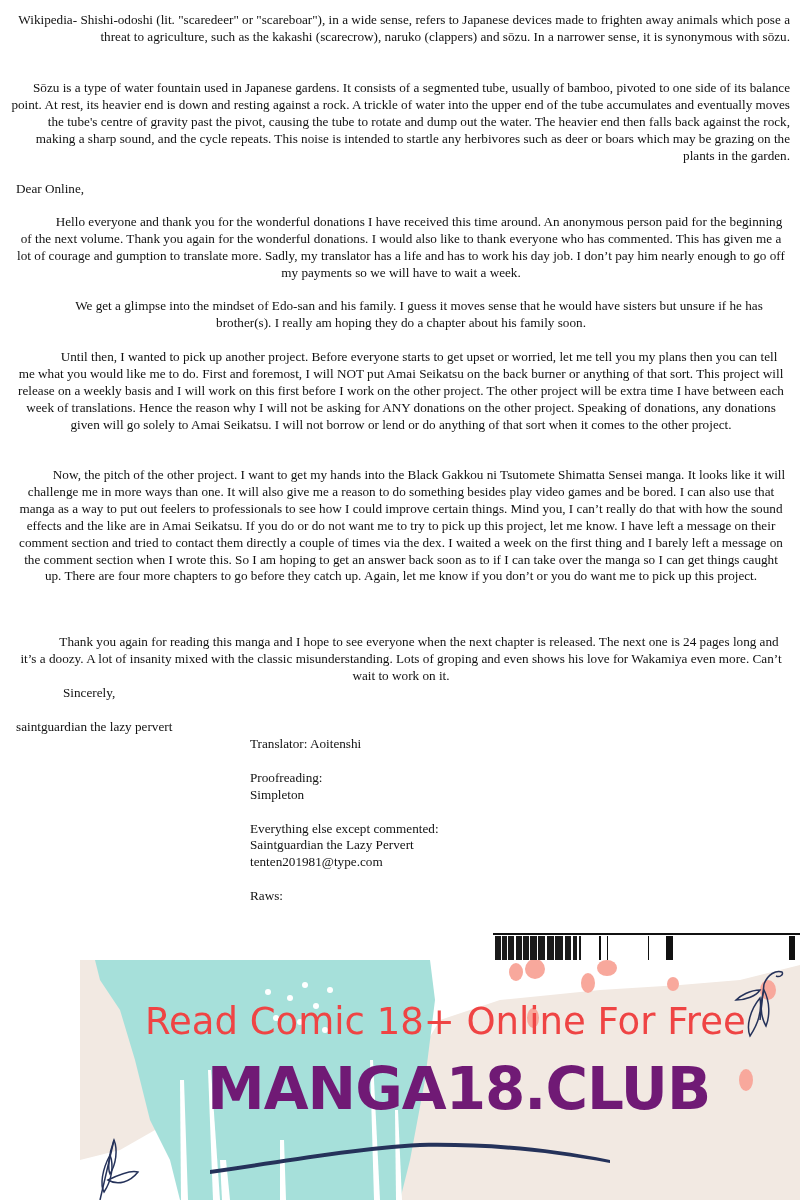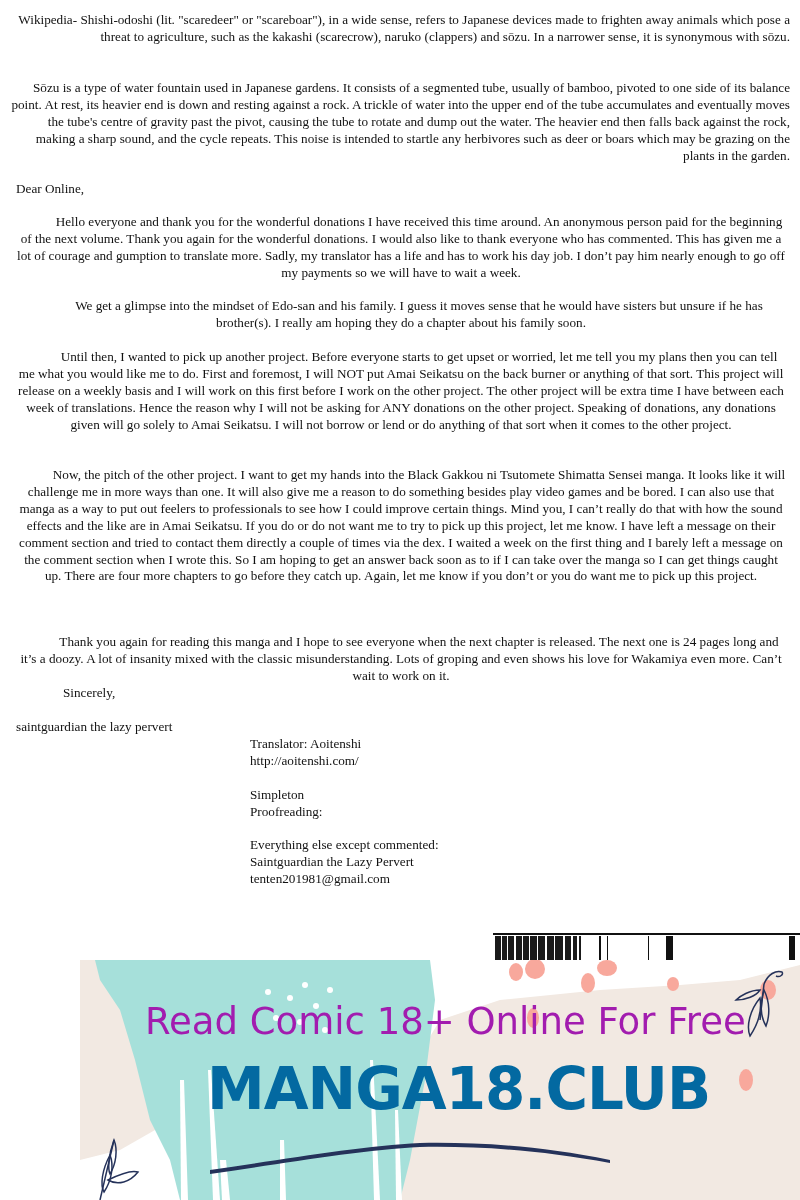--- a/index.html
+++ b/index.html
@@ -7,22 +7,22 @@
     .doc { position: absolute; left: 0; top: 0; width: 800px; font-size: 13.2px; line-height: 16.9px; }
     .center { text-align: center; }
     .p { position: absolute; left: 16px; width: 770px; margin: 0; }
     .p.center { left: 10px; width: 780px; text-align: right; }
     .indent { text-indent: 36px; text-align: center; }
     .credits { position: absolute; left: 250px; width: 300px; text-align: left; line-height: 16.9px; }
     .credits div { min-height: 16.9px; }
     
     .banner { position: absolute; left: 80px; top: 960px; width: 720px; height: 240px; overflow: hidden; background: #ffffff; }
     .banner svg { position: absolute; left: 0; top: 0; }
-    .tagline { position: absolute; left: 65px; top: 40px; width: 600px; font-family: "DejaVu Sans", sans-serif; font-size: 37px; color: #a21caf; letter-spacing: 0px; white-space: nowrap; }
-    .brand { position: absolute; left: 127px; top: 95px; font-family: "DejaVu Sans", sans-serif; font-weight: bold; font-size: 58px; color: #0369a1; letter-spacing: -1px; white-space: nowrap; }
+    .tagline { position: absolute; left: 65px; top: 40px; width: 600px; font-family: "DejaVu Sans", sans-serif; font-size: 37px; color: #ef4444; letter-spacing: 0px; white-space: nowrap; }
+    .brand { position: absolute; left: 127px; top: 95px; font-family: "DejaVu Sans", sans-serif; font-weight: bold; font-size: 58px; color: #701a75; letter-spacing: -1px; white-space: nowrap; }
     .barcode { position: absolute; left: 493px; top: 933px; width: 307px; height: 28px; }
   </style>
 </head>
 <body>
 
 <div class="doc">
 
   <p class="p center" style="top:12px;">Wikipedia- Shishi-odoshi (lit. "scaredeer" or "scareboar"), in a wide sense, refers to Japanese devices made to frighten away animals which pose a threat to agriculture, such as the kakashi (scarecrow), naruko (clappers) and sōzu. In a narrower sense, it is synonymous with sōzu.</p>
   <p class="p center" style="top:80px;">Sōzu is a type of water fountain used in Japanese gardens. It consists of a segmented tube, usually of bamboo, pivoted to one side of its balance point. At rest, its heavier end is down and resting against a rock. A trickle of water into the upper end of the tube accumulates and eventually moves the tube's centre of gravity past the pivot, causing the tube to rotate and dump out the water. The heavier end then falls back against the rock, making a sharp sound, and the cycle repeats. This noise is intended to startle any herbivores such as deer or boars which may be grazing on the plants in the garden.</p>
 
@@ -32,29 +32,29 @@
   <p class="p indent" style="top:298px;">We get a glimpse into the mindset of Edo-san and his family.  I guess it moves sense that he would have sisters but unsure if he has brother(s).  I really am hoping they do a chapter about his family soon.</p>
   <p class="p indent" style="top:349px;">Until then, I wanted to pick up another project.  Before everyone starts to get upset or worried, let me tell you my plans then you can tell me what you would like me to do.  First and foremost, I will NOT put Amai Seikatsu on the back burner or anything of that sort.  This project will release on a weekly basis and I will work on this first before I work on the other project.  The other project will be extra time I have between each week of translations.  Hence the reason why I will not be asking for ANY donations on the other project.  Speaking of donations, any donations given will go solely to Amai Seikatsu.  I will not borrow or lend or do anything of that sort when it comes to the other project.</p>
   <p class="p indent" style="top:467px;">Now, the pitch of the other project.  I want to get my hands into the Black Gakkou ni Tsutomete Shimatta Sensei manga.  It looks like it will challenge me in more ways than one.  It will also give me a reason to do something besides play video games and be bored.  I can also use that manga as a way to put out feelers to professionals to see how I could improve certain things.  Mind you, I can’t really do that with how the sound effects and the like are in Amai Seikatsu.  If you do or do not want me to try to pick up this project, let me know.  I have left a message on their comment section and tried to contact them directly a couple of times via the dex.  I waited a week on the first thing and I barely left a message on the comment section when I wrote this.  So I am hoping to get an answer back soon as to if I can take over the manga so I can get things caught up.  There are four more chapters to go before they catch up.  Again, let me know if you don’t or you do want me to pick up this project.</p>
   <p class="p indent" style="top:586px;margin-top:48px;">Thank you again for reading this manga and I hope to see everyone when the next chapter is released.  The next one is 24 pages long and it’s a doozy.  A lot of insanity mixed with the classic misunderstanding.  Lots of groping and even shows his love for Wakamiya even more.  Can’t wait to work on it.</p>
 
   <p class="p" style="top:685px;margin-left:47px;">Sincerely,</p>
   <p class="p" style="top:719px;">saintguardian the lazy pervert</p>
 
   <div class="credits" style="top:736px;">
     <div>Translator: Aoitenshi</div>
-    <div>http://aoitenshi.com/</div>
     <div></div>
+    <div>Proofreading:</div>
     <div>Simpleton</div>
-    <div>Proofreading:</div>
     <div></div>
     <div>Everything else except commented:</div>
     <div>Saintguardian the Lazy Pervert</div>
-    <div>tenten201981@gmail.com</div>
+    <div>tenten201981@type.com</div>
     <div></div>
+    <div>Raws:</div>
   </div>
 </div>
 
 <svg class="barcode" viewBox="0 0 307 28">
   <rect x="0" y="0" width="307" height="2" fill="#111"></rect>
   <g>
     <rect x="2" y="3" width="86" height="25" fill="#1a1a1a"></rect>
     <rect x="8" y="3" width="1" height="25" fill="#fff"></rect>
     <rect x="14" y="3" width="1" height="25" fill="#fff"></rect>
     <rect x="21" y="3" width="2" height="25" fill="#fff"></rect>

